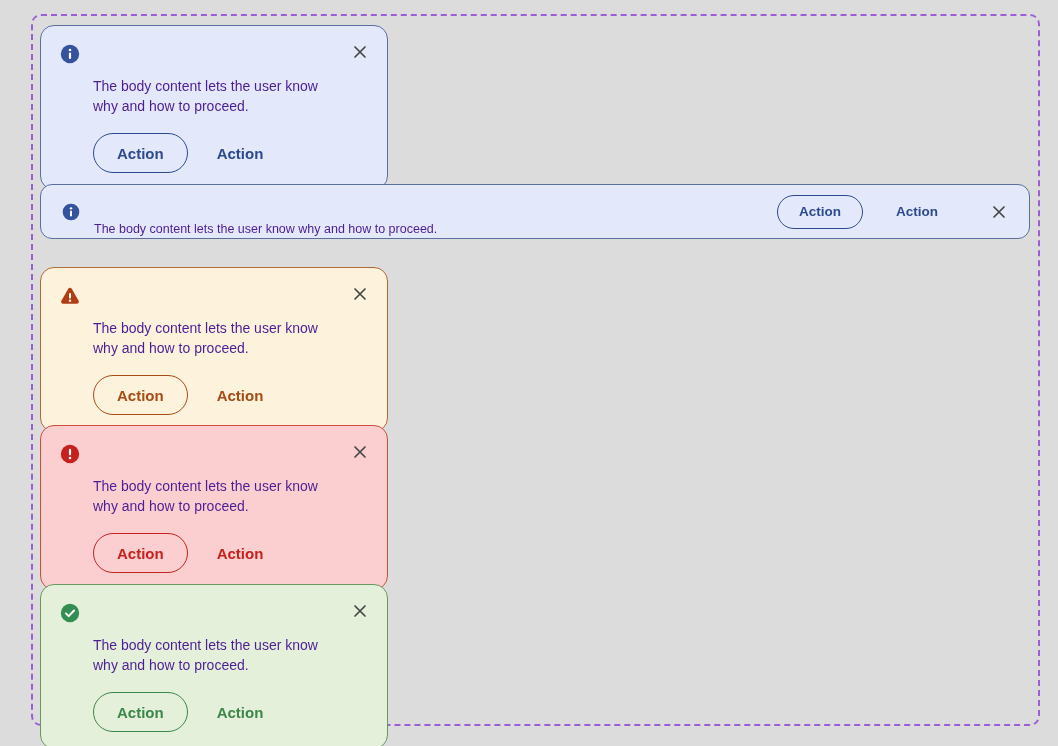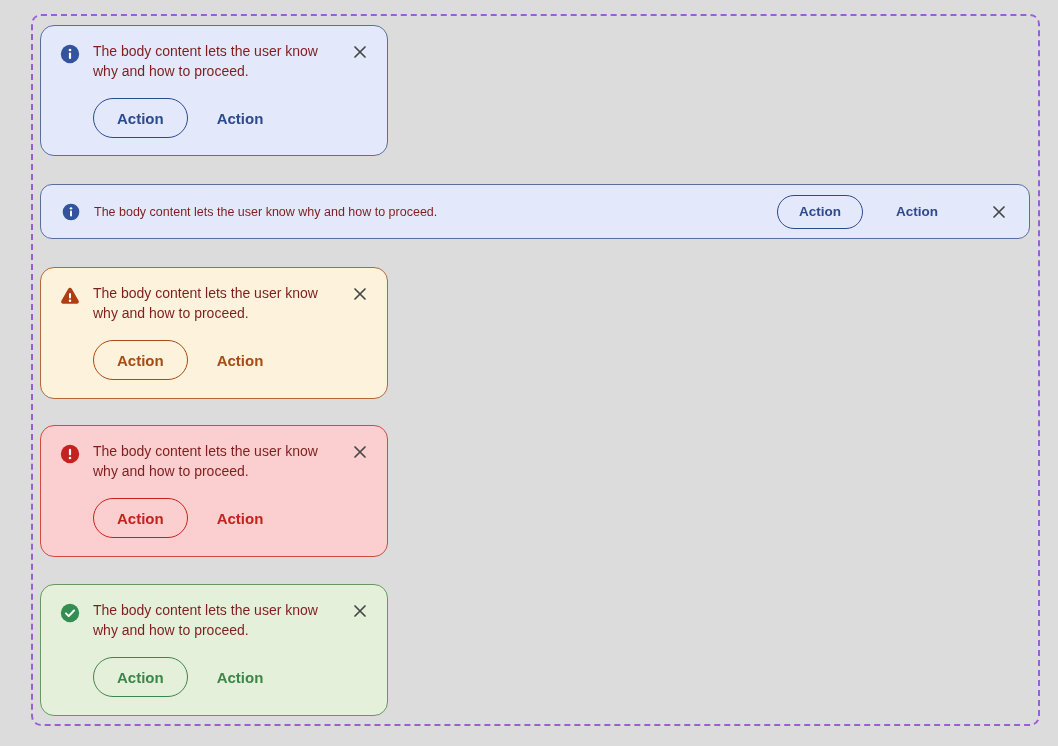--- a/index.html
+++ b/index.html
@@ -15,21 +15,21 @@
     border:2px dashed #9c5ed6; border-radius:10px;
   }
   .alert {
     position:absolute; border-radius:14px; border:1px solid;
   }
   
   .card { left:40px; width:348px; padding:15px 17px 16px 18px; display:flex; gap:12px; }
   .card .icon { width:22px; height:22px; flex:none; margin-top:2px; }
   .content { flex:1; min-width:0; }
   .toprow { display:flex; align-items:flex-start; }
-  .body-text { font-size:14px; line-height:20px; color:#7f1d1d; flex:1; padding-right:6px; max-width:236px; }
+  .body-text { font-size:14px; line-height:20px; color:#4c1d95; flex:1; padding-right:6px; max-width:236px;margin-top:35px; }
   .close-btn {
     background:none; border:none; cursor:pointer; padding:0;
     width:20px; height:20px; flex:none; margin-top:1px; margin-left:auto;
   }
   .close-btn svg { width:20px; height:20px; display:block; }
   .actions { margin-top:17px; display:flex; align-items:center; gap:29px; }
   .btn-outline {
     height:40px; padding:0 23px; border-radius:21px; border:1.5px solid currentColor;
     background:transparent; font-size:15px; font-weight:600; font-family:inherit; cursor:pointer;
   }

